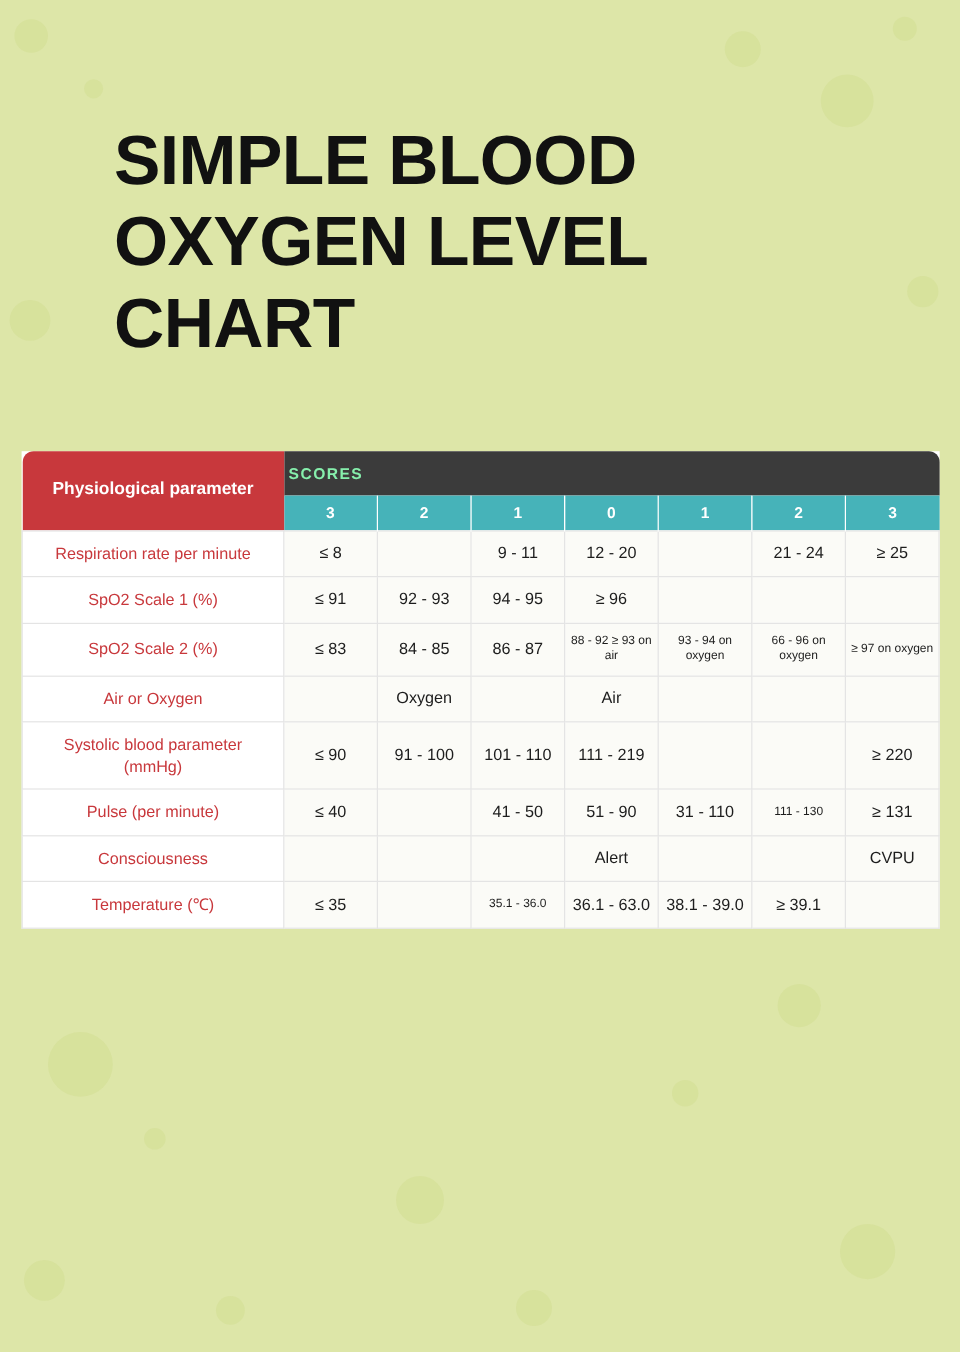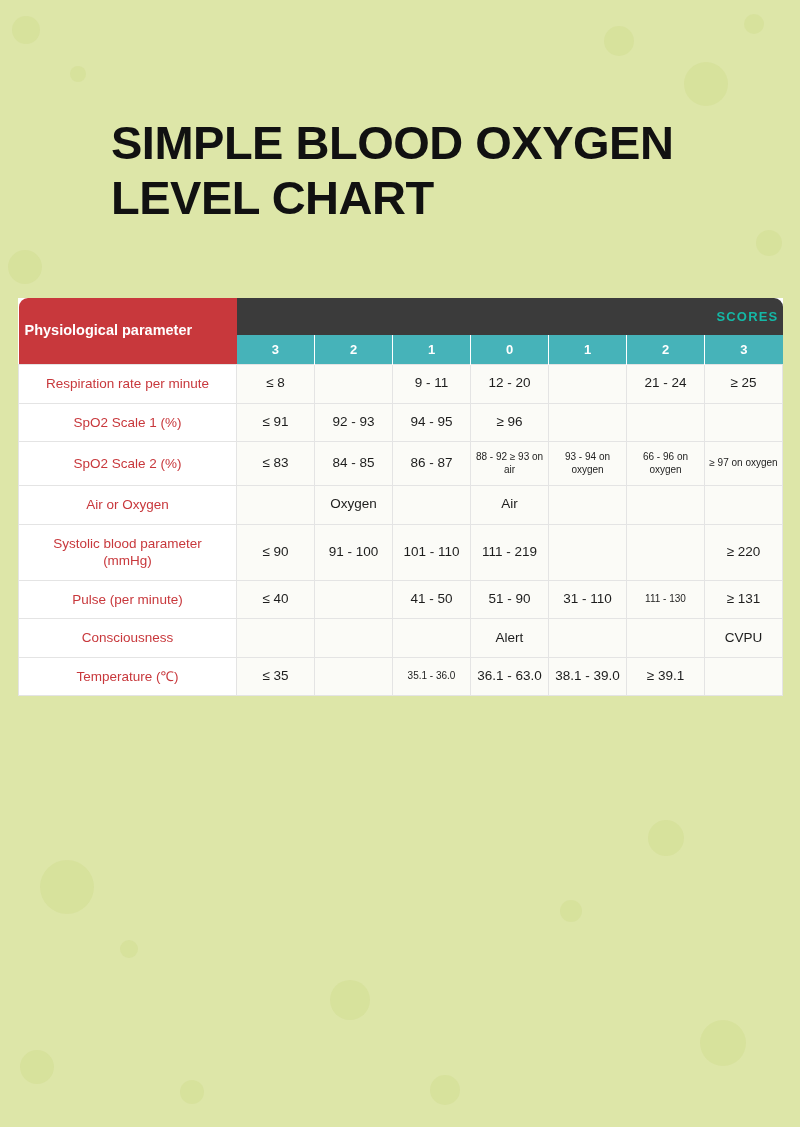--- a/index.html
+++ b/index.html
@@ -24,55 +24,55 @@
     border-radius: 50%;
     background: #d6e09a;
     opacity: 0.85;
   }
   .page {
     position: relative;
     z-index: 2;
     padding: 0;
   }
   .title {
-    margin: 16px;
+    margin: 0;
     padding: 100px 95px 0 95px;
-    font-size: 47px;
+    font-size: 58px;
     line-height: 1.17;
     font-weight: bold;
     color: #111111;
     letter-spacing: -0.5px;
   }
   .chart-wrap {
     margin: 72px 18px 0 18px;
   }
   table.chart {
     border-collapse: collapse;
     width: 764px;
     table-layout: fixed;
     background: #ffffff;
   }
   .corner-cell {
     background: #c8383c;
     color: #ffffff;
     font-weight: bold;
     font-size: 14.5px;
-    text-align: left;
+    text-align: center;
     line-height: 1.35;
     padding: 22px 6px;
     border-top-left-radius: 9px;
     vertical-align: middle;
   }
   .scores-cell {
     background: #3b3b3b;
-    color: #14b8a6;
+    color: #86efac;
     font-weight: bold;
     font-size: 13px;
     letter-spacing: 1.2px;
-    text-align: right;
+    text-align: left;
     padding: 11px 4px;
     border-top-right-radius: 9px;
   }
   .score-num {
     background: #46b3b9;
     color: #ffffff;
     font-weight: bold;
     font-size: 13px;
     text-align: center;
     padding: 7px 2px;

